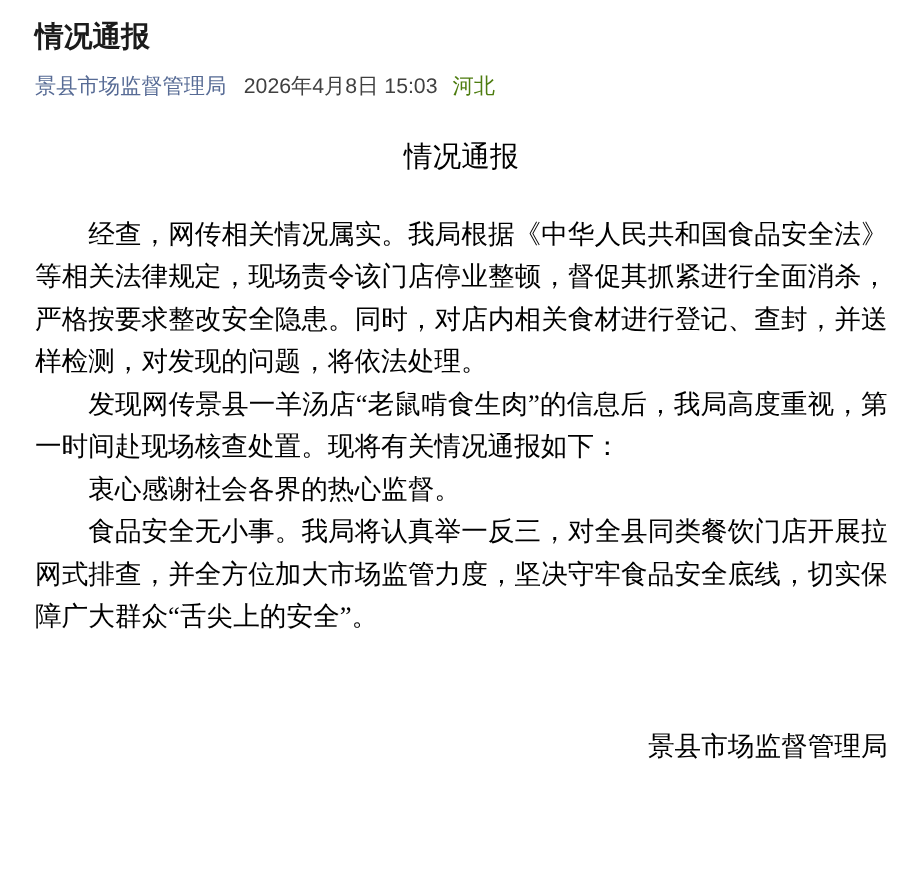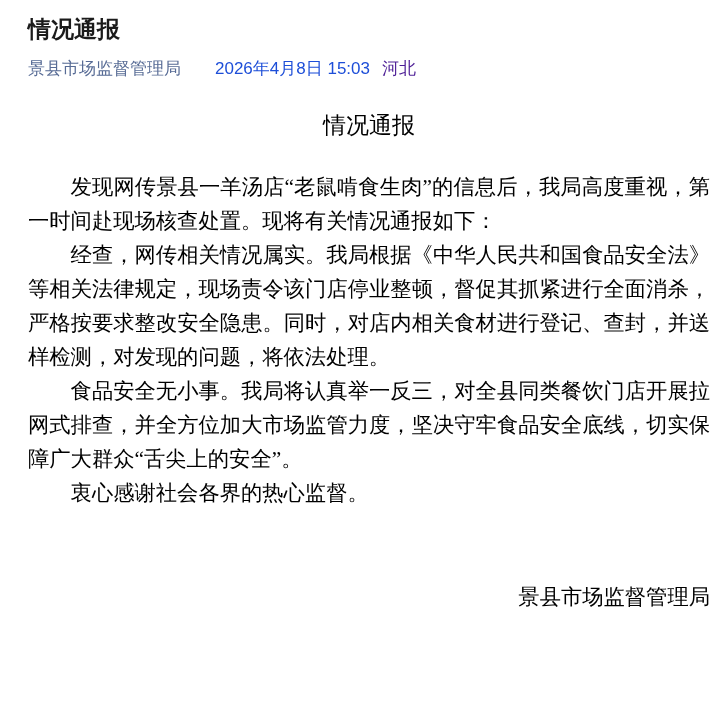--- a/index.html
+++ b/index.html
@@ -29,26 +29,25 @@
     line-height: 20px;
     color: #b2b2b2;
     white-space: nowrap;
   }
   .meta .account {
     color: #576b95;
     margin-right: 14px;
     cursor: pointer;
   }
   .meta .datetime {
-    color: #1d4ed8;
+    color: #404040;
     margin-right: 12px;
-    margin-left: 20px;
   }
   .meta .location {
-    color: #4c1d95;
+    color: #4d7c0f;
   }
   
   .article {
     margin: 30px 16px 0 28px;
     width: 682px;
     font-family: "Liberation Serif", "DejaVu Serif", serif;
     font-size: 21.3px;
     line-height: 34px;
     color: #000000;
   }
@@ -87,26 +86,26 @@
   <h1 class="page-title">情况通报</h1>
 
   <div class="meta">
     <span class="account">景县市场监督管理局</span><span class="datetime">2026年4月8日 15:03</span><span class="location">河北</span>
   </div>
 
   <div class="article">
 
     <div class="doc-title">情况通报</div>
 
+    <p class="para">经查，网传相关情况属实。我局根据《中华人民共和国食品安全法》等相关法律规定，现场责令该门店停业整顿，督促其抓紧进行全面消杀，严格按要求整改安全隐患。同时，对店内相关食材进行登记、查封，并送样检测，对发现的问题，将依法处理。</p>
+
     <p class="para">发现网传景县一羊汤店“老鼠啃食生肉”的信息后，我局高度重视，第一时间赴现场核查处置。现将有关情况通报如下：</p>
 
-    <p class="para">经查，网传相关情况属实。我局根据《中华人民共和国食品安全法》等相关法律规定，现场责令该门店停业整顿，督促其抓紧进行全面消杀，严格按要求整改安全隐患。同时，对店内相关食材进行登记、查封，并送样检测，对发现的问题，将依法处理。</p>
+    <p class="para">衷心感谢社会各界的热心监督。</p>
 
     <p class="para">食品安全无小事。我局将认真举一反三，对全县同类餐饮门店开展拉网式排查，并全方位加大市场监管力度，坚决守牢食品安全底线，切实保障广大群众“舌尖上的安全”。</p>
-
-    <p class="para">衷心感谢社会各界的热心监督。</p>
 
     <div class="signature">
       <div class="sign-name">景县市场监督管理局</div>
     </div>
 
   </div>
 </div>
 
 </body></html>

